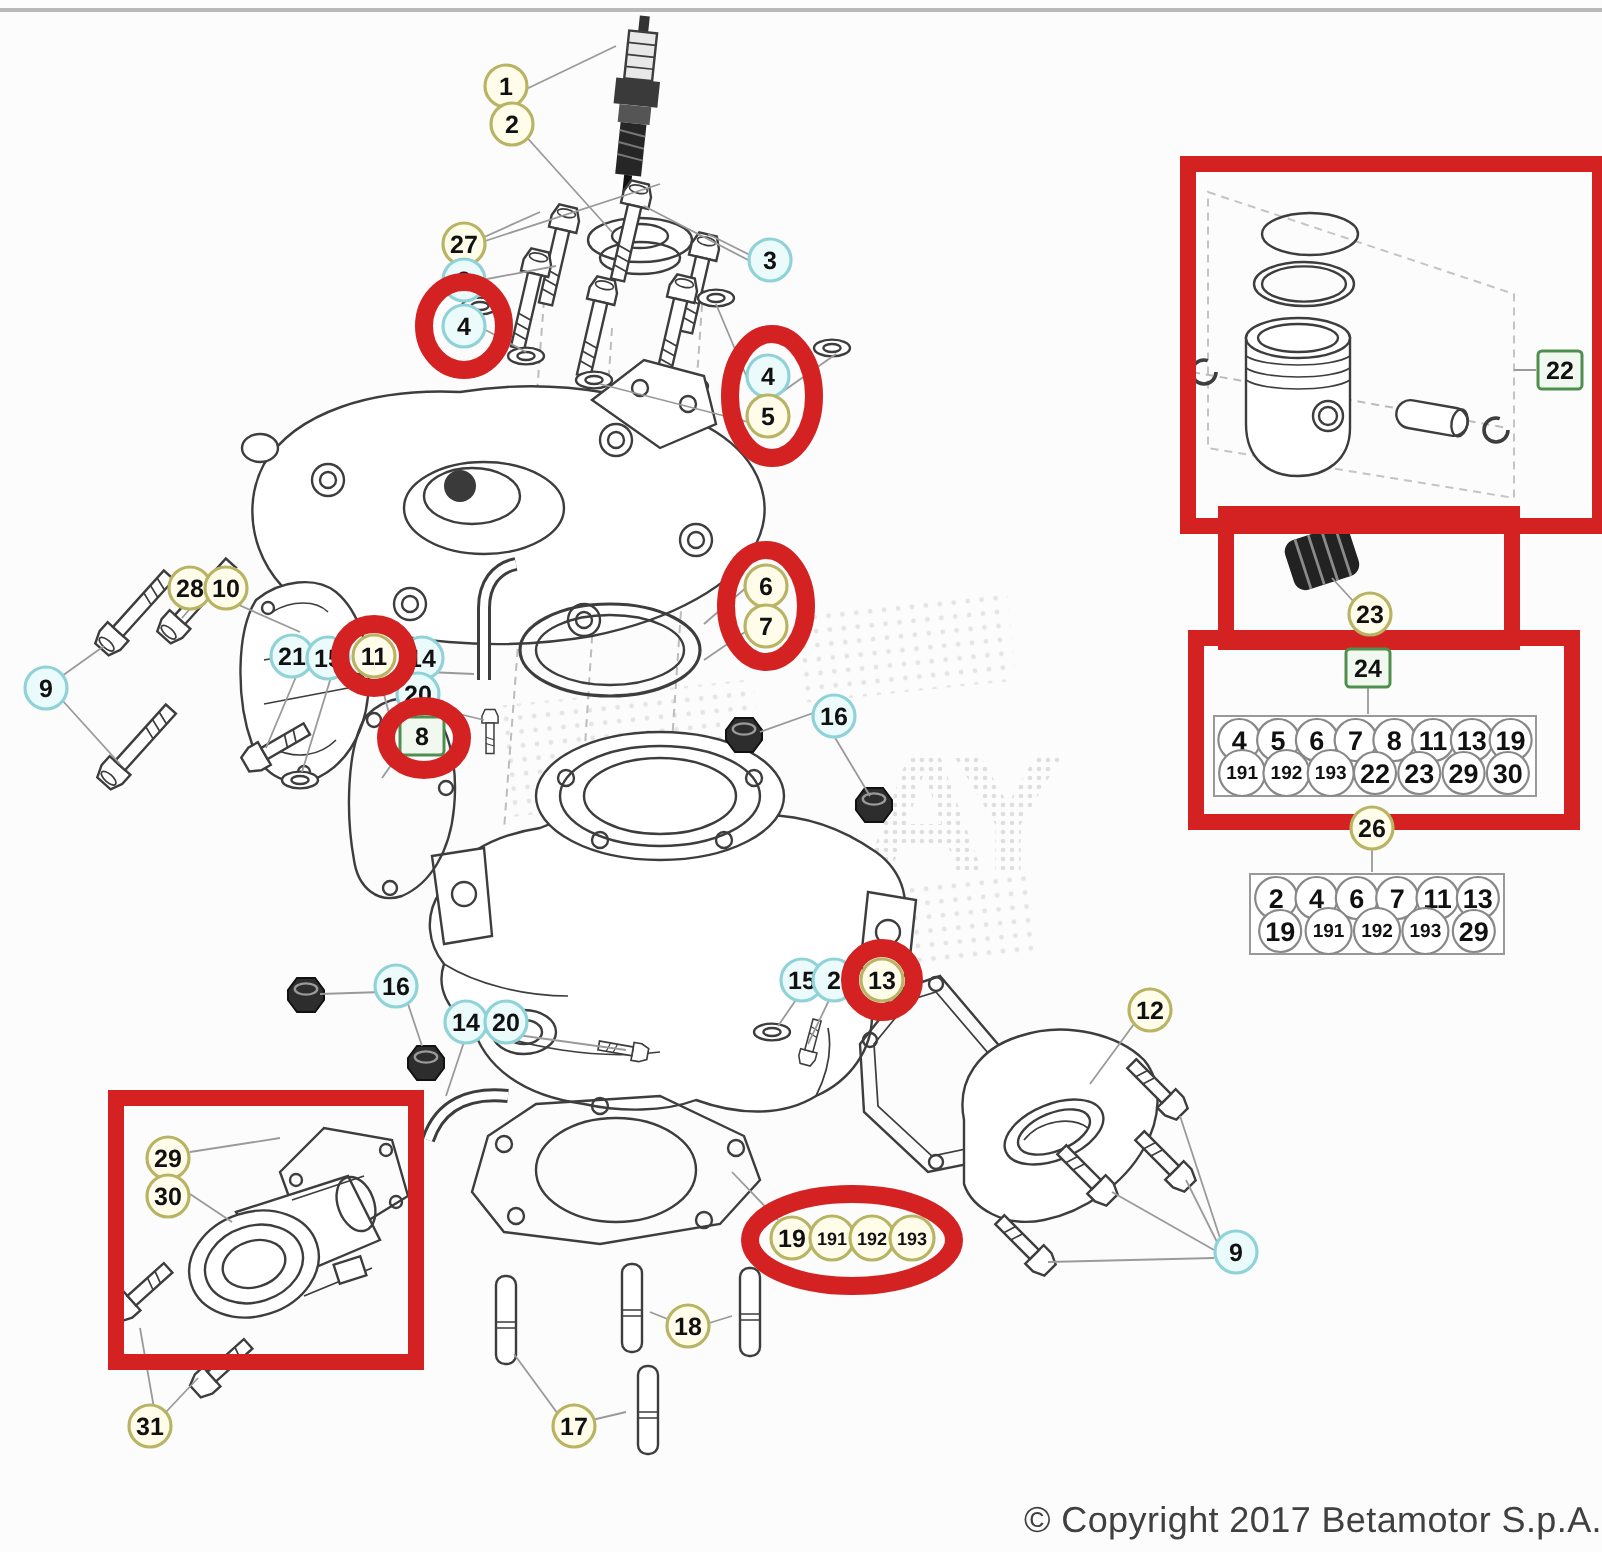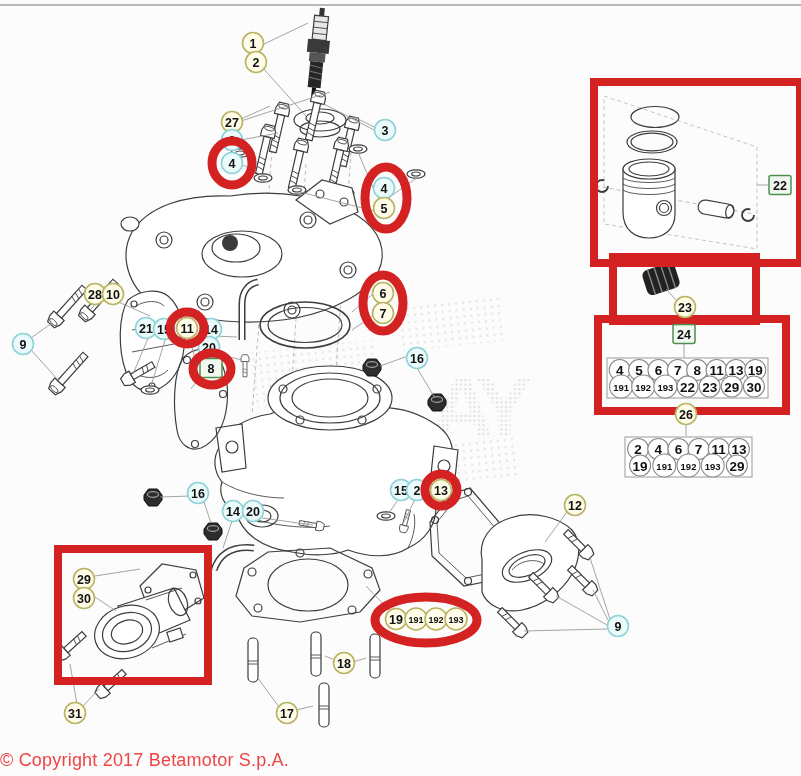--- a/index.html
+++ b/index.html
@@ -1,21 +1,21 @@
 <!DOCTYPE html>
 <html><head>
 <meta charset="utf-8">
 <style>
   html,body{margin:0;padding:0;background:#fff;}
   .canvas{position:relative;width:801px;height:776px;background:#fcfcfc;
           font-family:"Liberation Sans",sans-serif;overflow:hidden;}
   .top-rule{position:absolute;top:4px;left:0;width:100%;height:2px;background:#b9b9b9;}
   svg#art{position:absolute;left:0;top:0;}
-  .copyright{position:absolute;left:0;width:100%;text-align:left;bottom:5px;
-             font-size:18px;color:#ef4444;letter-spacing:.2px;}
+  .copyright{position:absolute;left:0;width:100%;text-align:right;bottom:5px;
+             font-size:18px;color:#404040;letter-spacing:.2px;}
   .p{fill:#fff;stroke:#3d3d3d;stroke-width:1.2;}
   .o{fill:none;stroke:#3d3d3d;stroke-width:1.2;}
   .thin{stroke-width:.85;}
   .dash path{stroke:#bcbcbc;stroke-width:1;stroke-dasharray:4 3;fill:none;}
   #leaders path{stroke:#9a9a9a;stroke-width:.9;fill:none;}
   text{font-family:"Liberation Sans",sans-serif;}
 </style>
 </head>
 <body>
 

